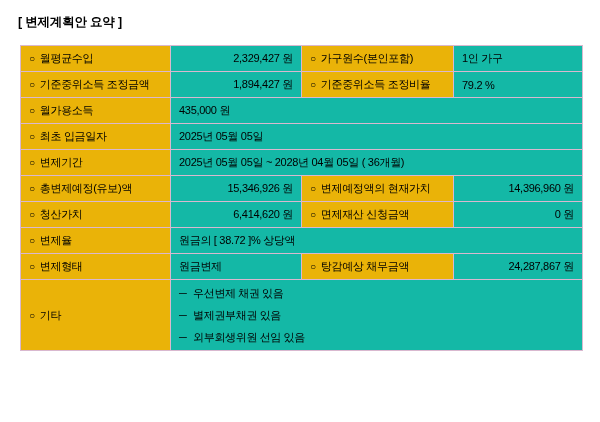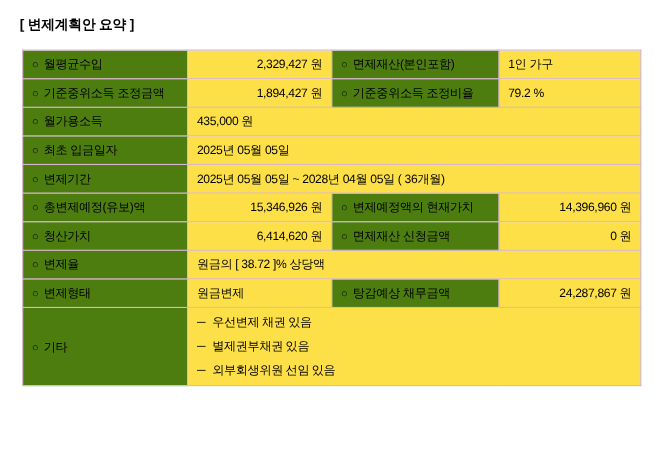--- a/index.html
+++ b/index.html
@@ -37,25 +37,25 @@
   table.summary td {
     border: 1px solid #d9b8cf;
     font-size: 11px;
     height: 26px;
     padding: 2px 8px;
     vertical-align: middle;
     box-sizing: border-box;
     letter-spacing: -0.3px;
   }
   td.label {
-    background: #4d7c0f;
+    background: #eab308;
     white-space: nowrap;
   }
   td.value {
-    background: #fde047;
+    background: #14b8a6;
   }
   .circle {
     display: inline-block;
     margin-right: 5px;
     font-size: 10px;
   }
   .val-right {
     text-align: right;
     padding-right: 10px;
   }
@@ -95,21 +95,21 @@
       <col style="width:152px">
       <col style="width:129px">
     </colgroup>
     <tbody>
       <tr>
         <td class="label">
           <span class="circle">○</span><span>월평균수입</span>
         </td>
         <td class="value val-right">2,329,427 원</td>
         <td class="label">
-          <span class="circle">○</span><span>면제재산(본인포함)</span>
+          <span class="circle">○</span><span>가구원수(본인포함)</span>
         </td>
         <td class="value val-left">1인 가구</td>
       </tr>
 
       <tr>
         <td class="label">
           <span class="circle">○</span><span>기준중위소득 조정금액</span>
         </td>
         <td class="value val-right">1,894,427 원</td>
         <td class="label">

